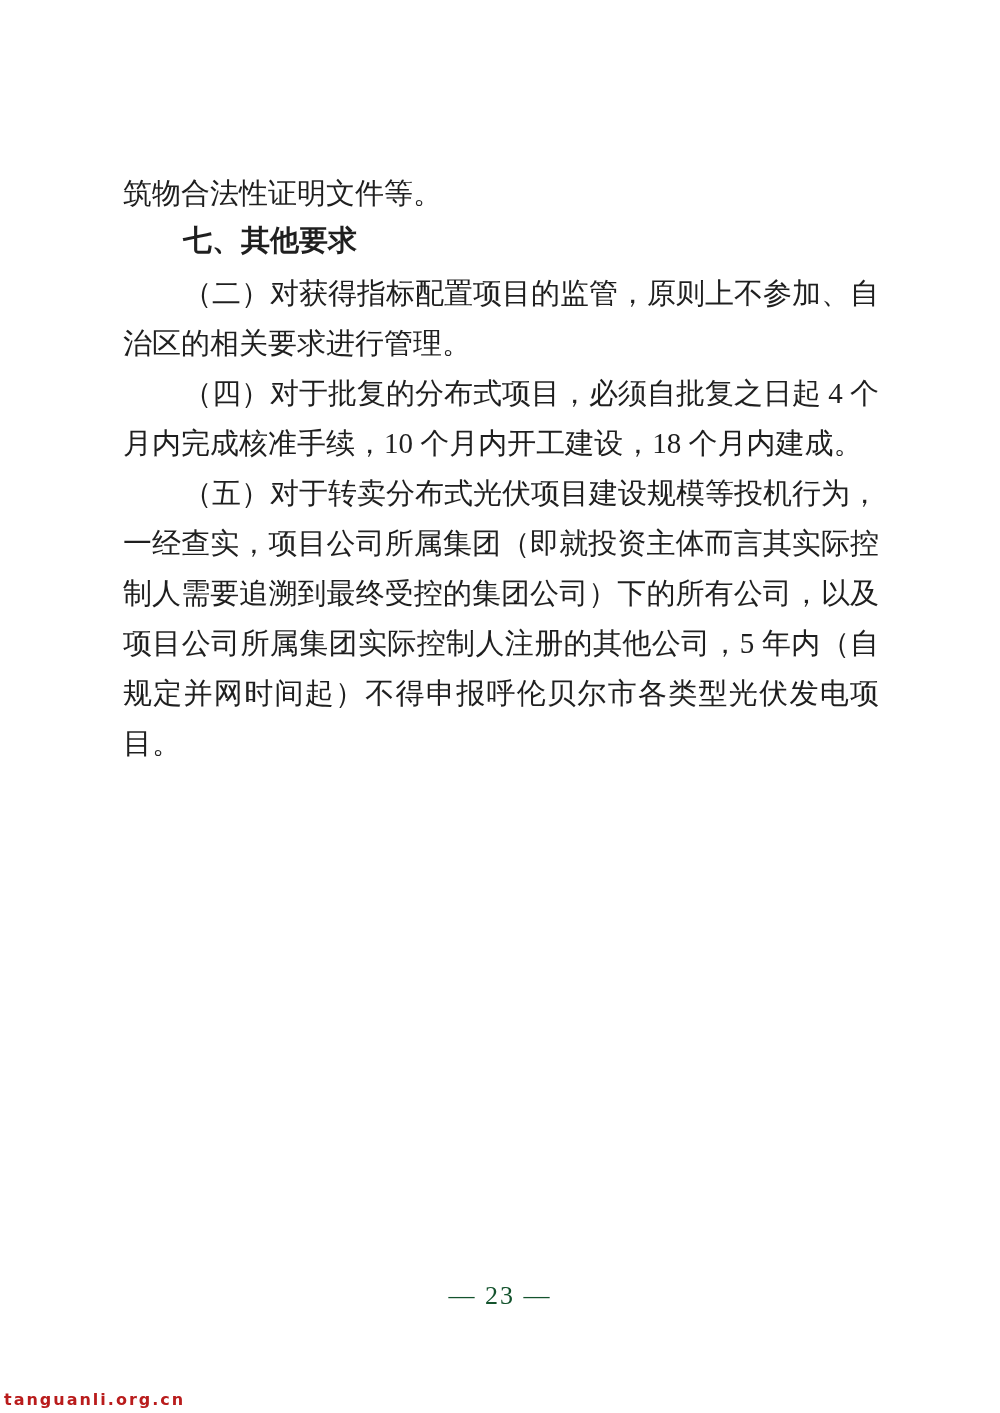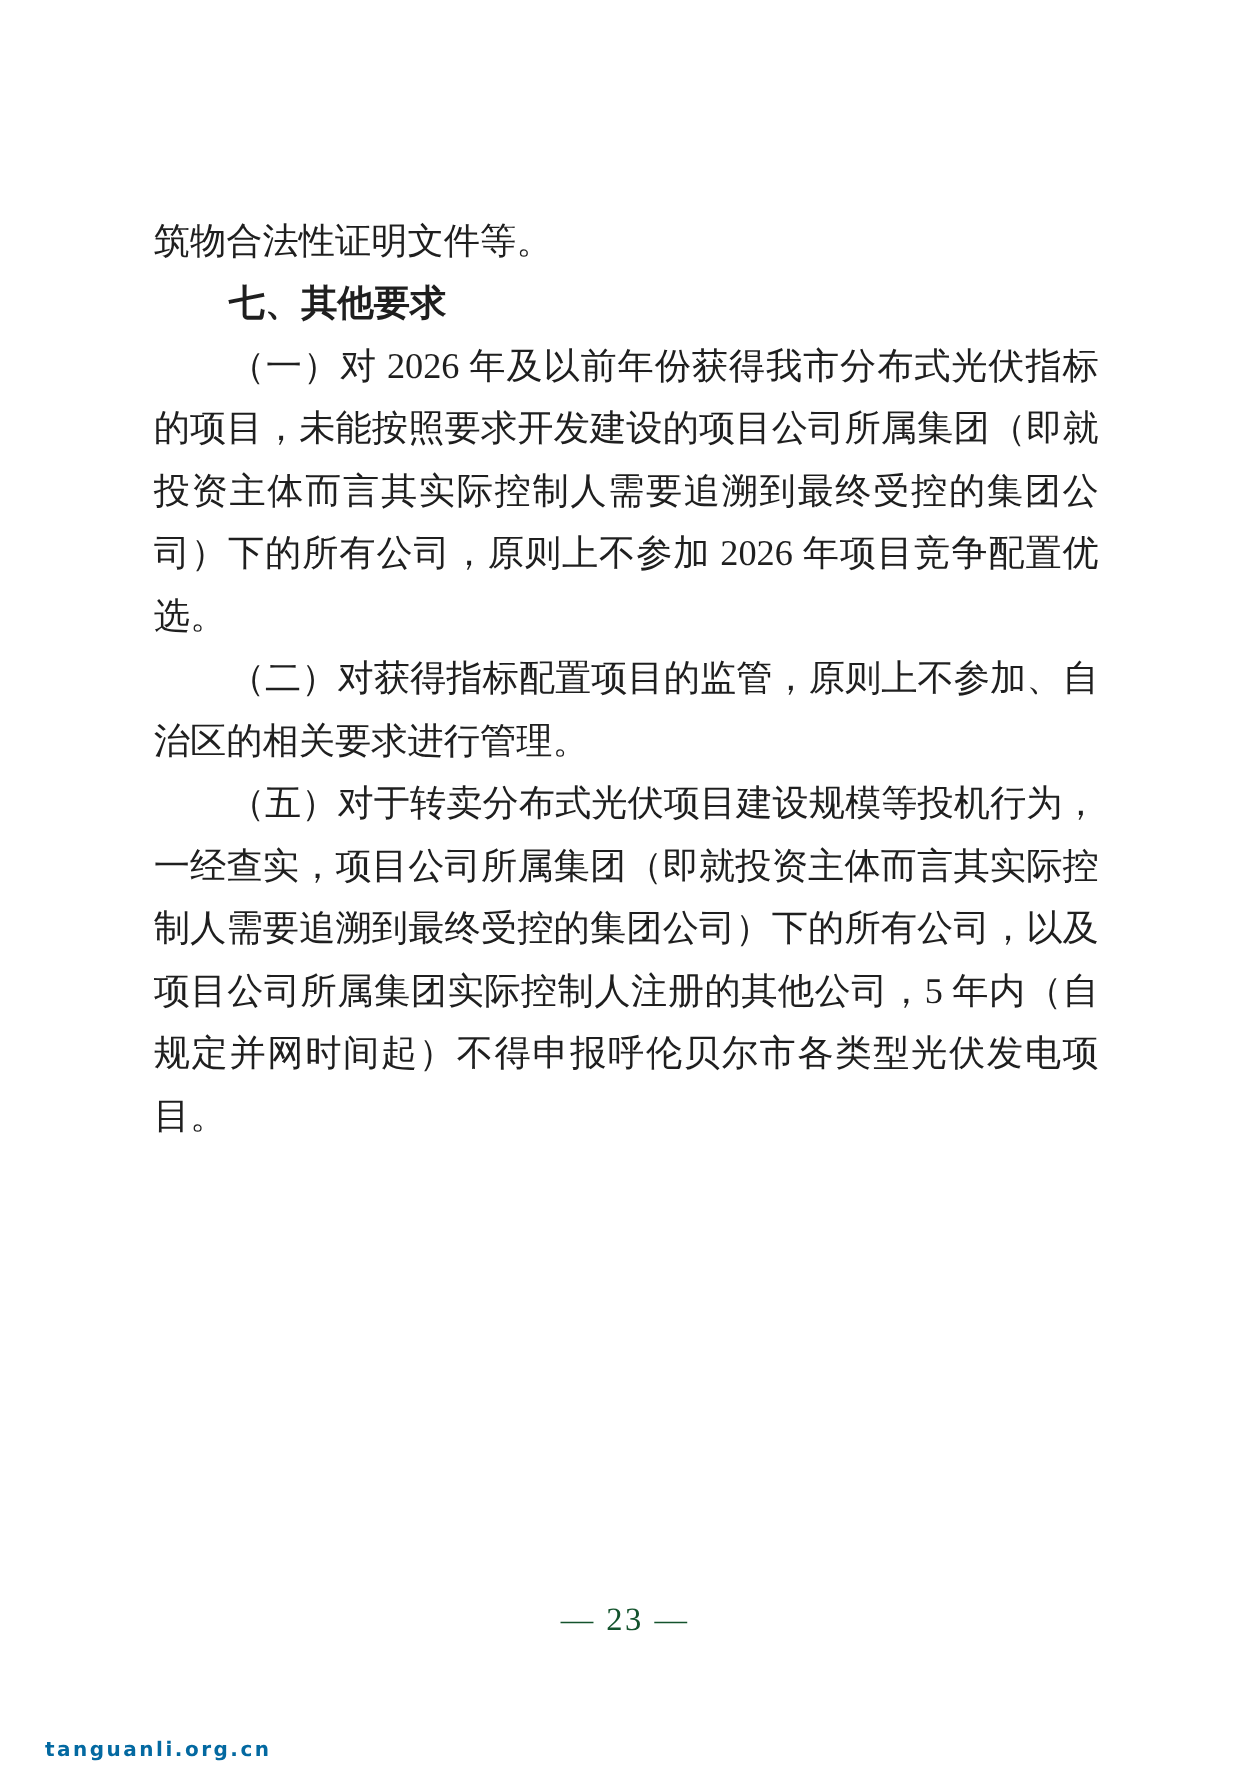--- a/index.html
+++ b/index.html
@@ -28,21 +28,21 @@
     margin: 0;
     text-align: justify;
     text-justify: inter-ideograph;
   }
   .continuation {
     text-indent: 0;
   }
   .heading {
     margin: 0;
     text-indent: 60px;
-    font-family: Liberation Sans, sans-serif;
+    font-family: Liberation Mono, monospace;
     font-weight: bold;
     font-size: 29px;
     line-height: 50px;
     text-align: left;
   }
   .para {
     text-indent: 60px;
   }
   .footer {
     position: absolute;
@@ -55,39 +55,38 @@
     letter-spacing: 2px;
   }
   .watermark {
     position: absolute;
     left: 4px;
     top: 1390px;
     font-family: "DejaVu Sans", sans-serif;
     font-weight: bold;
     font-size: 16px;
     letter-spacing: 2px;
-    color: #0369a1;
-    margin-left: 32px;
+    color: #b91c1c;
   }
 </style>
 </head>
 <body>
 
 <div class="page">
 
   <main class="body-text">
     <p class="continuation">筑物合法性证明文件等。</p>
 
     <h2 class="heading">七、其他要求</h2>
 
-    <p class="para">（一）对 2026 年及以前年份获得我市分布式光伏指标的项目，未能按照要求开发建设的项目公司所属集团（即就投资主体而言其实际控制人需要追溯到最终受控的集团公司）下的所有公司，原则上不参加 2026 年项目竞争配置优选。</p>
 
     <p class="para">（二）对获得指标配置项目的监管，原则上不参加、自治区的相关要求进行管理。</p>
 
 
+    <p class="para">（四）对于批复的分布式项目，必须自批复之日起 4 个月内完成核准手续，10 个月内开工建设，18 个月内建成。</p>
 
     <p class="para">（五）对于转卖分布式光伏项目建设规模等投机行为，一经查实，项目公司所属集团（即就投资主体而言其实际控制人需要追溯到最终受控的集团公司）下的所有公司，以及项目公司所属集团实际控制人注册的其他公司，5 年内（自规定并网时间起）不得申报呼伦贝尔市各类型光伏发电项目。</p>
 
   </main>
 
   <div class="footer">
     <span>— 23 —</span>
   </div>
 
   <div class="watermark">tanguanli.org.cn</div>

